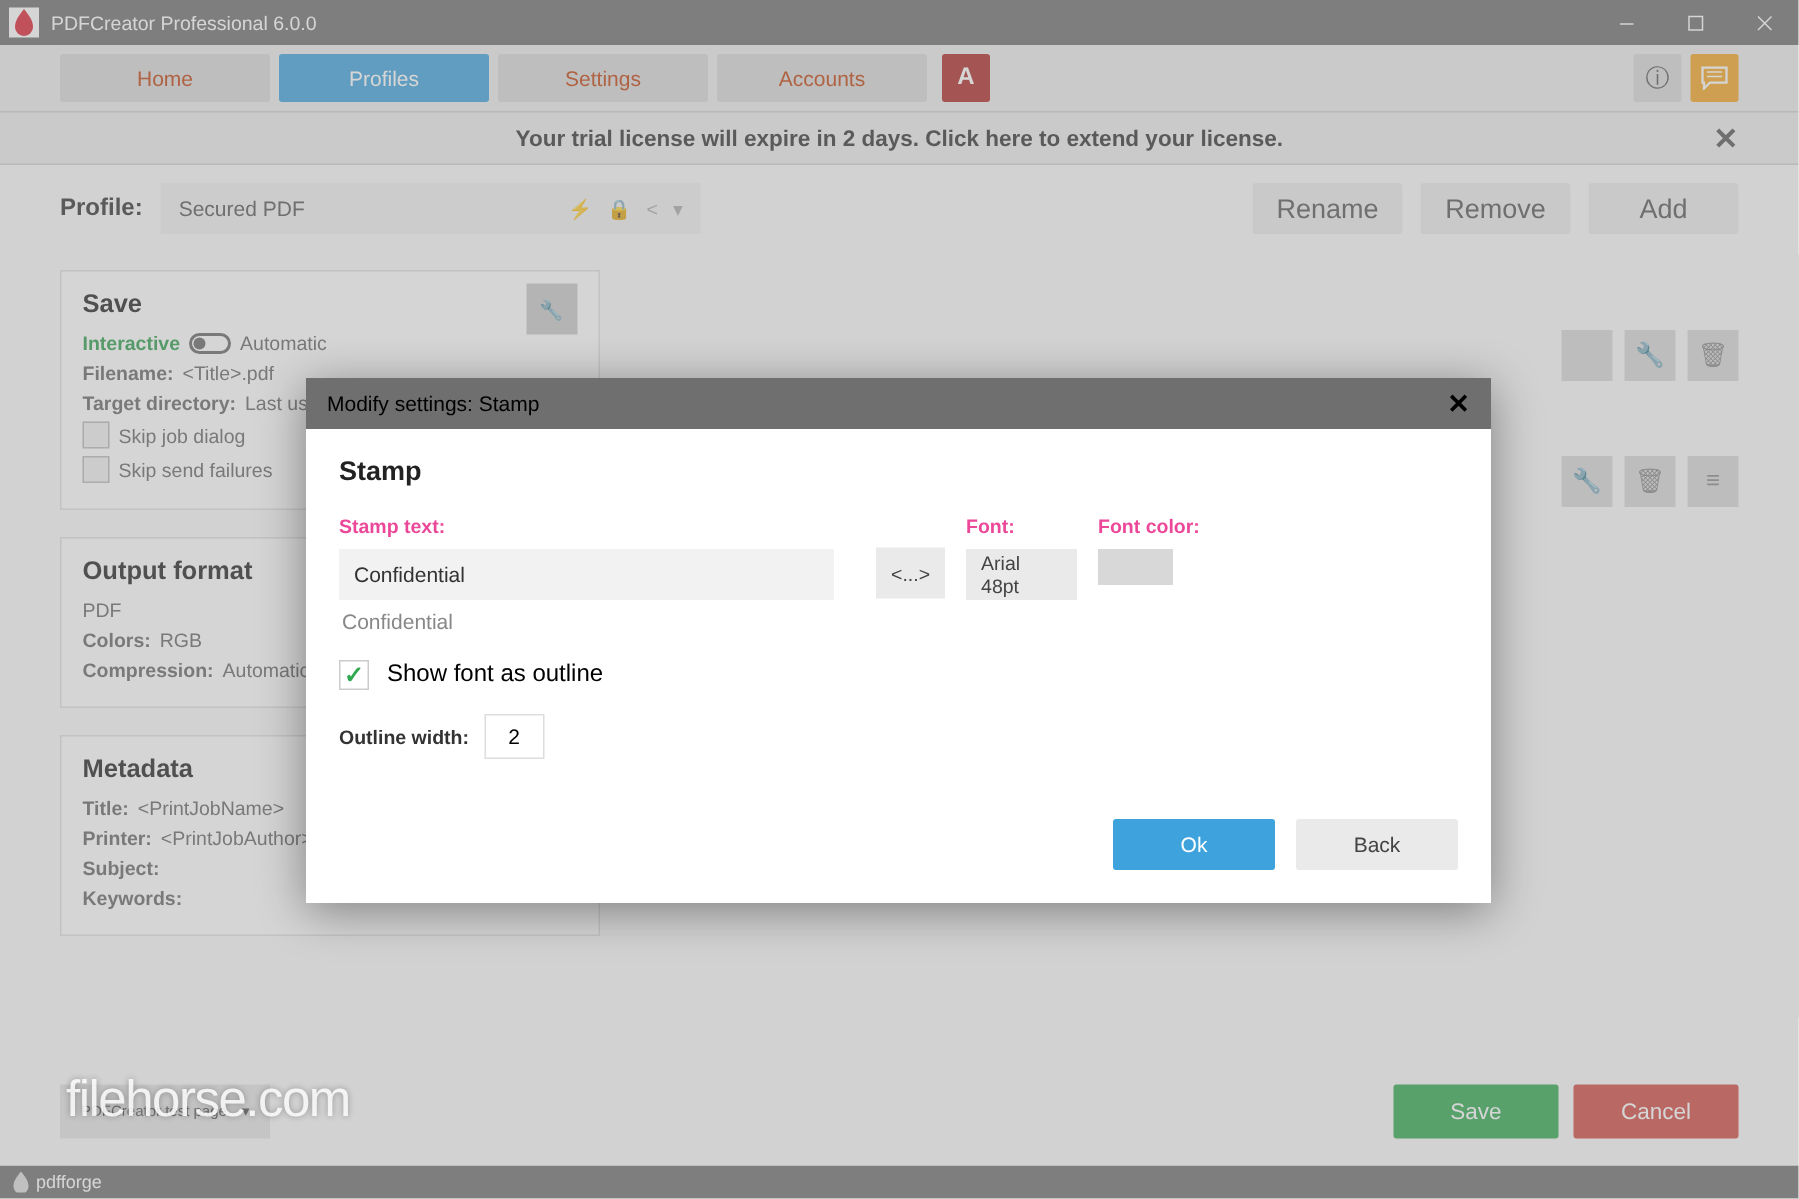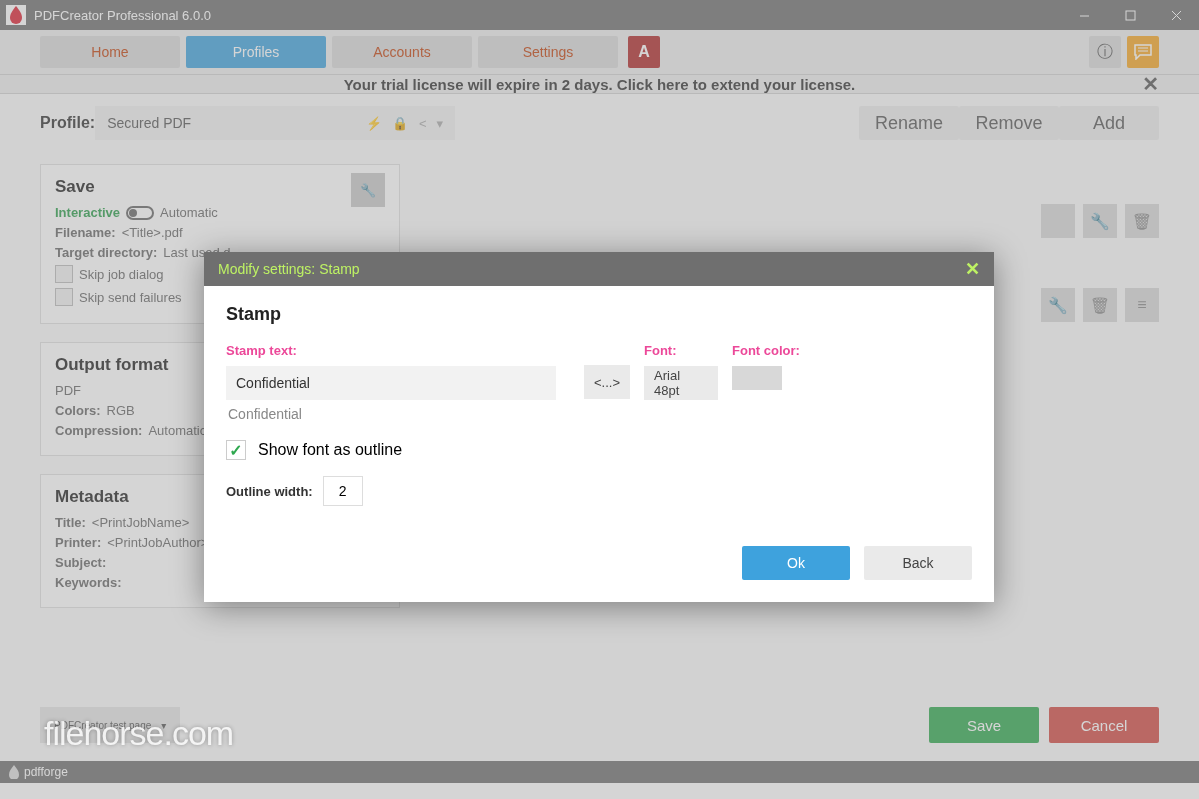--- a/index.html
+++ b/index.html
@@ -16,26 +16,26 @@
 .titlebar .winbtn svg{width:11px;height:11px;stroke:#fff;stroke-width:1;fill:none;}
 
 .toolbar { height:44px; background:#ededed; display:flex; align-items:center; padding:0 40px; gap:6px;}
 .navbtn{height:32px; width:140px; background:#d9d9d9; color:#c2410c; display:flex;align-items:center;justify-content:center; font-size:14px; border-radius:2px;}
 .navbtn.active{background:#3ea2dd;color:#fff;}
 .arch{width:32px;height:32px;background:#b02828;color:#fff;display:flex;align-items:center;justify-content:center;font-weight:bold;border-radius:2px;margin-left:4px;}
 .toolbar .spacer{flex:1;}
 .iconbtn{width:32px;height:32px;background:#d9d9d9;display:flex;align-items:center;justify-content:center;border-radius:2px;color:#555;}
 .iconbtn.orange{background:#f5a623;color:#fff;}
 
-.banner{height:20px;background:#ededed;border-top:1px solid #d0d0d0;border-bottom:1px solid #d0d0d0;display:flex;align-items:center;justify-content:center;color:#333;font-weight:600;font-size:15px;position:relative;}
+.banner{height:36px;background:#ededed;border-top:1px solid #d0d0d0;border-bottom:1px solid #d0d0d0;display:flex;align-items:center;justify-content:center;color:#333;font-weight:600;font-size:15px;position:relative;}
 .banner .close{position:absolute;right:40px;font-size:20px;color:#555;}
 
 .content{padding:12px 40px 0 40px; background:#fafafa; height:calc(100% - 30px - 44px - 36px - 22px); position:relative;}
 
-.profile-row{display:flex;align-items:center;margin-bottom:24px;}
+.profile-row{display:flex;align-items:center;gap:12px;margin-bottom:24px;}
 .profile-row .lbl{font-weight:600;font-size:16px;color:#333;}
 .profile-select{flex:0 0 360px;height:34px;background:#f0f0f0;display:flex;align-items:center;padding:0 12px;color:#555;font-size:14px;position:relative;}
 .profile-select .icons{margin-left:auto;display:flex;gap:10px;color:#aaa;font-size:13px;}
 .profbtn{width:100px;height:34px;background:#ececec;color:#555;display:flex;align-items:center;justify-content:center;font-size:18px;border-radius:2px;}
 
 .columns{display:flex;gap:20px;}
 .colL{width:360px;}
 .colR{flex:1;}
 
 .panel{background:#fff;border:1px solid #e0e0e0;padding:12px 14px;margin-bottom:18px;font-size:13px;color:#666;}
@@ -63,21 +63,21 @@
 .bigbtn.save{background:#2fa84f;}
 .bigbtn.cancel{background:#d24a43;margin-left:10px;}
 
 .statusbar{height:22px;background:#6f6f6f;color:#ffffff;display:flex;align-items:center;padding:4px 8px;font-size:12px;}
 .statusbar svg{width:12px;height:14px;margin-right:4px;}
 
 .watermark{position:absolute;left:44px;bottom:46px;color:rgba(255,255,255,0.85);font-size:34px;font-weight:300;letter-spacing:-1px;text-shadow:0 0 4px rgba(0,0,0,0.3);z-index:6;pointer-events:none;font-family:Arial;}
 
 
 .modal-wrap{position:absolute;left:204px;top:252px;width:790px;background:#fff;z-index:10;box-shadow:0 5px 30px rgba(0,0,0,0.4);}
-.modal-title{height:34px;background:#6f6f6f;color:#bef264;display:flex;align-items:center;padding:0 14px;font-size:14px;}
+.modal-title{height:34px;background:#6f6f6f;color:#000000;display:flex;align-items:center;padding:0 14px;font-size:14px;}
 .modal-title .x{margin-left:auto;font-size:18px;font-weight:bold;}
 .modal-body{padding:18px 22px 22px 22px;}
 .modal-body h2{font-size:18px;font-weight:600;color:#222;margin-bottom:18px;}
 .field-row{display:flex;gap:14px;align-items:flex-start;margin-bottom:4px;}
 .fcol .flabel{font-size:13px;font-weight:600;color:#ec4899;margin-bottom:8px;display:block;}
 .txtin{height:34px;background:#f2f2f2;border:none;padding:0 10px;font-size:14px;color:#333;width:330px;}
 .smbtn{height:34px;padding:0 10px;background:#eaeaea;color:#444;display:flex;align-items:center;font-size:13px;}
 .fontbtn{width:74px;}
 .swatch{width:50px;height:24px;background:#d8d8d8;margin-top:5px;}
 .preview{font-size:14px;color:#888;margin:6px 2px 18px 2px;}
@@ -115,22 +115,22 @@
       <svg viewBox="0 0 11 11">
         <line x1="1" y1="1" x2="10" y2="10"></line>
         <line x1="10" y1="1" x2="1" y2="10"></line>
       </svg>
     </div>
 </div>
 
 <div class="toolbar">
   <div class="navbtn">Home</div>
   <div class="navbtn active">Profiles</div>
+  <div class="navbtn">Settings</div>
   <div class="navbtn">Accounts</div>
-  <div class="navbtn">Settings</div>
   <div class="arch">A</div>
   <div class="spacer"></div>
   <div class="iconbtn">ⓘ</div>
   <div class="iconbtn orange">
     <svg width="18" height="16" viewBox="0 0 18 16">
         <path d="M1 1h16v10H6l-4 4v-4H1z" fill="none" stroke="#fff" stroke-width="1.5"></path>
         <line x1="4" y1="4" x2="14" y2="4" stroke="#fff"></line>
         <line x1="4" y1="7" x2="14" y2="7" stroke="#fff"></line>
       </svg>
   </div>

